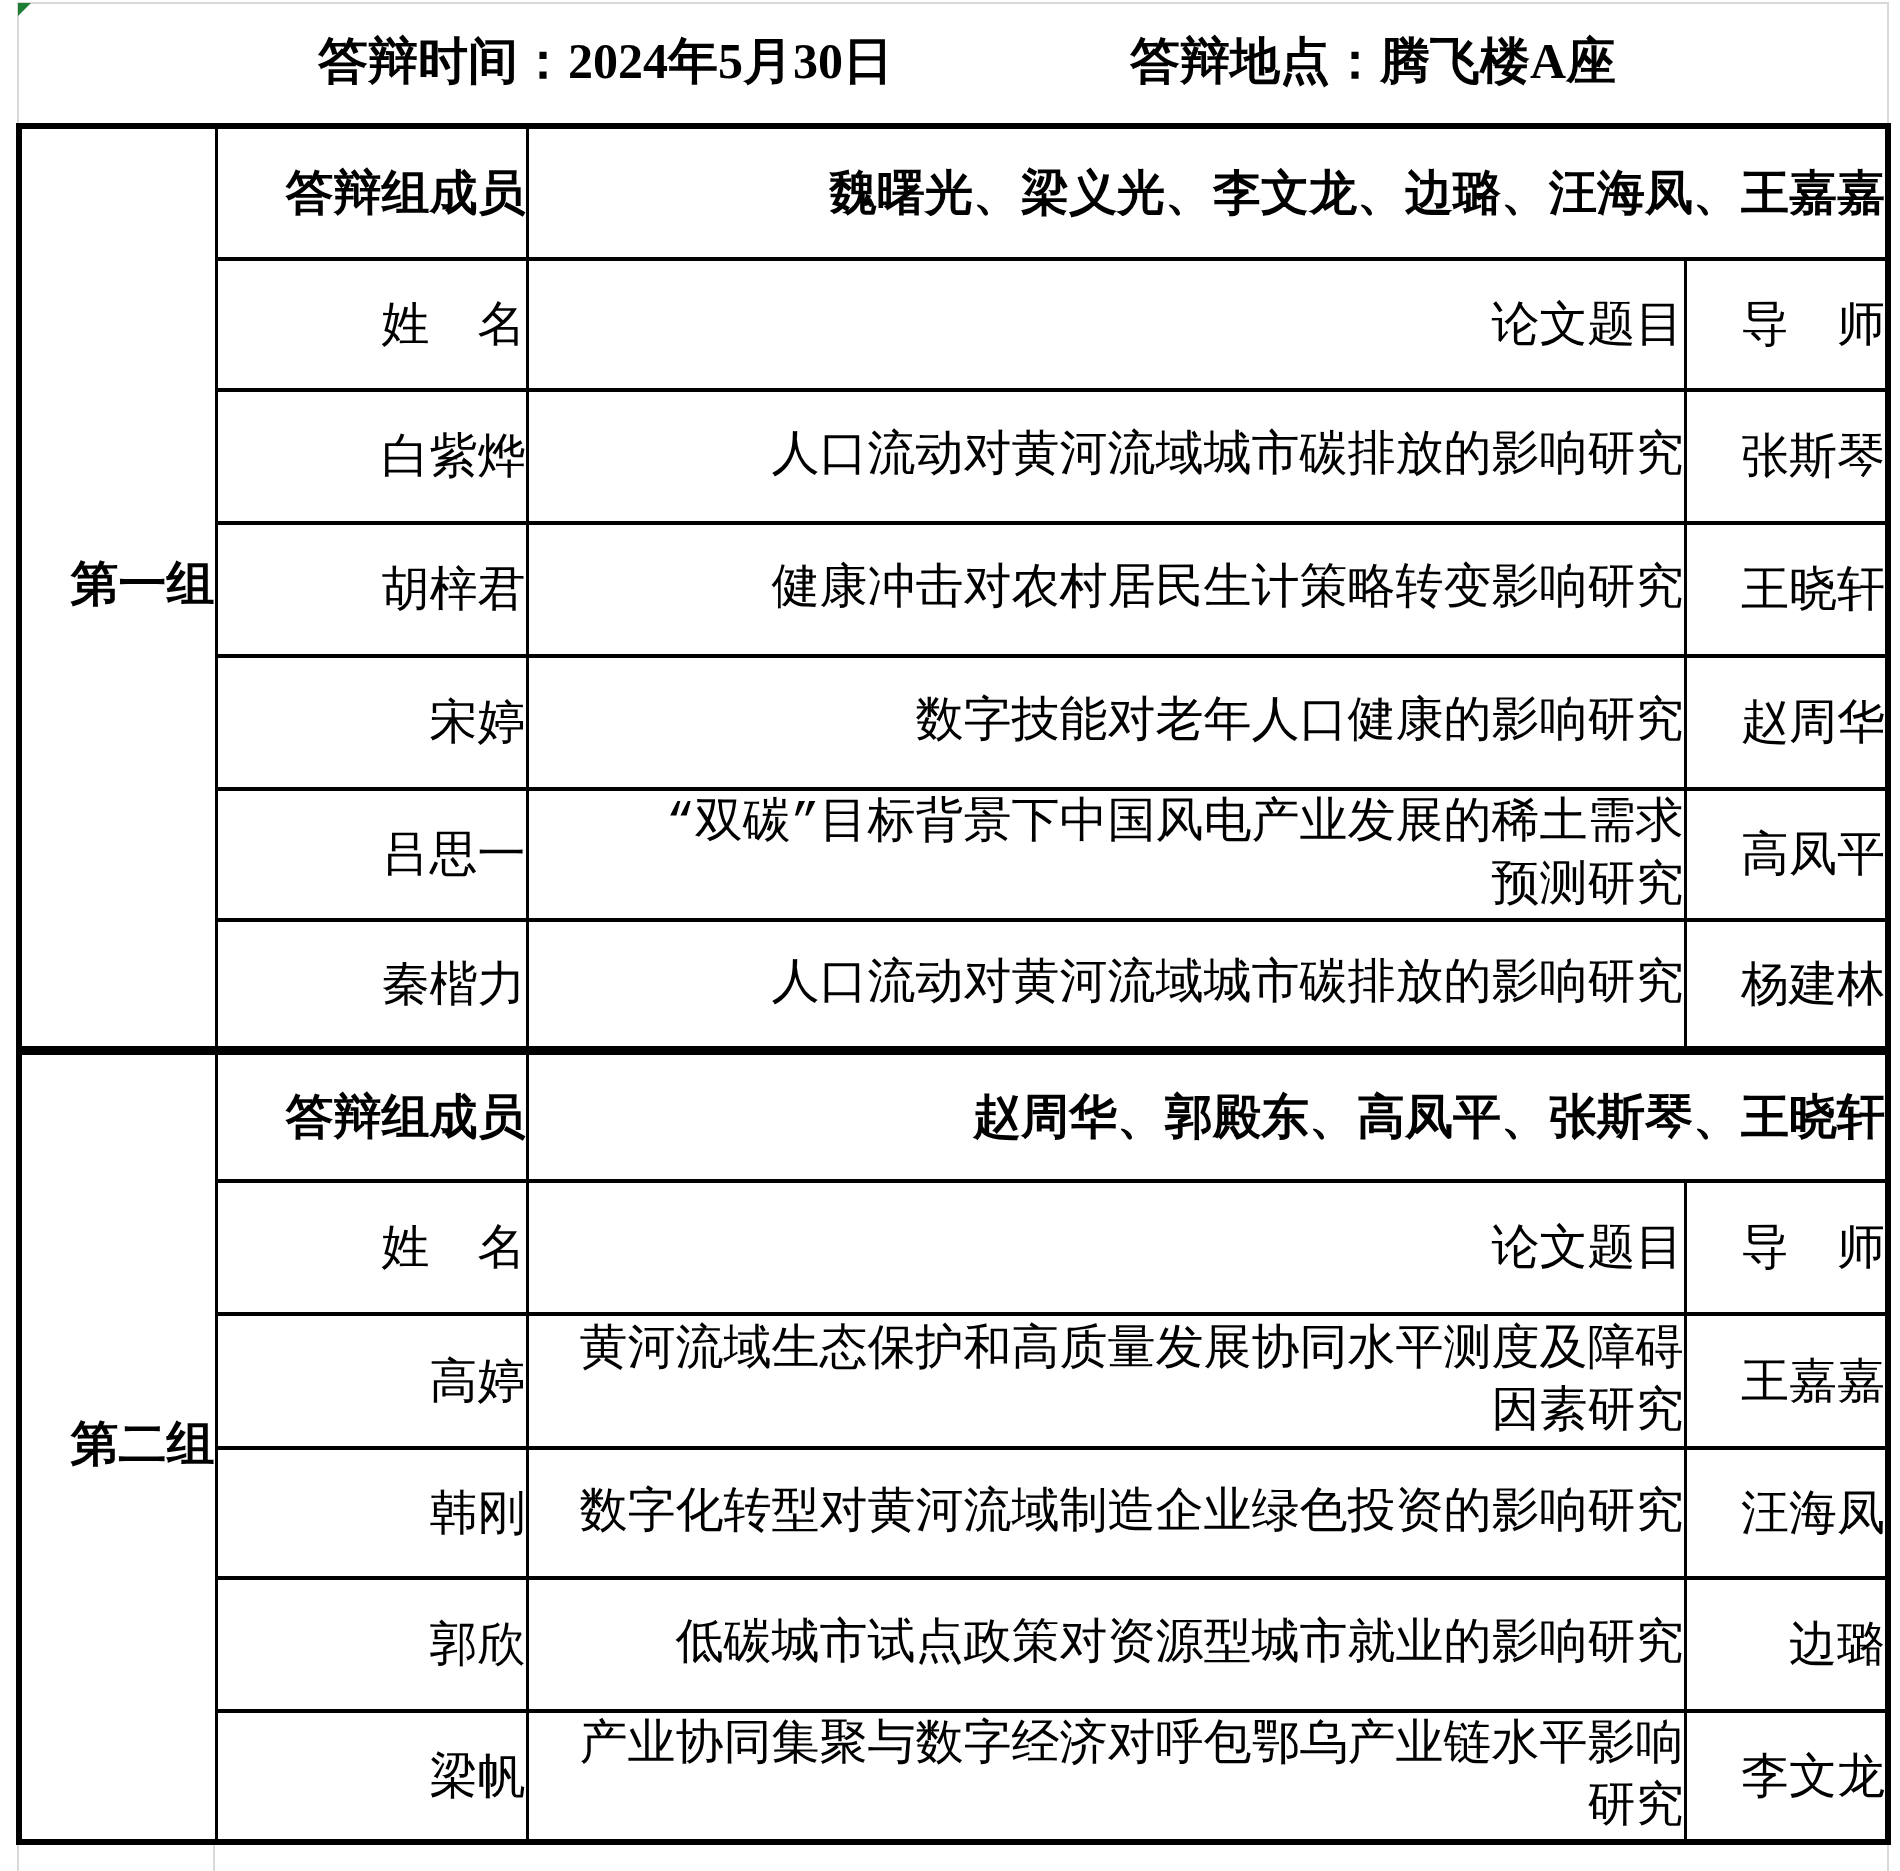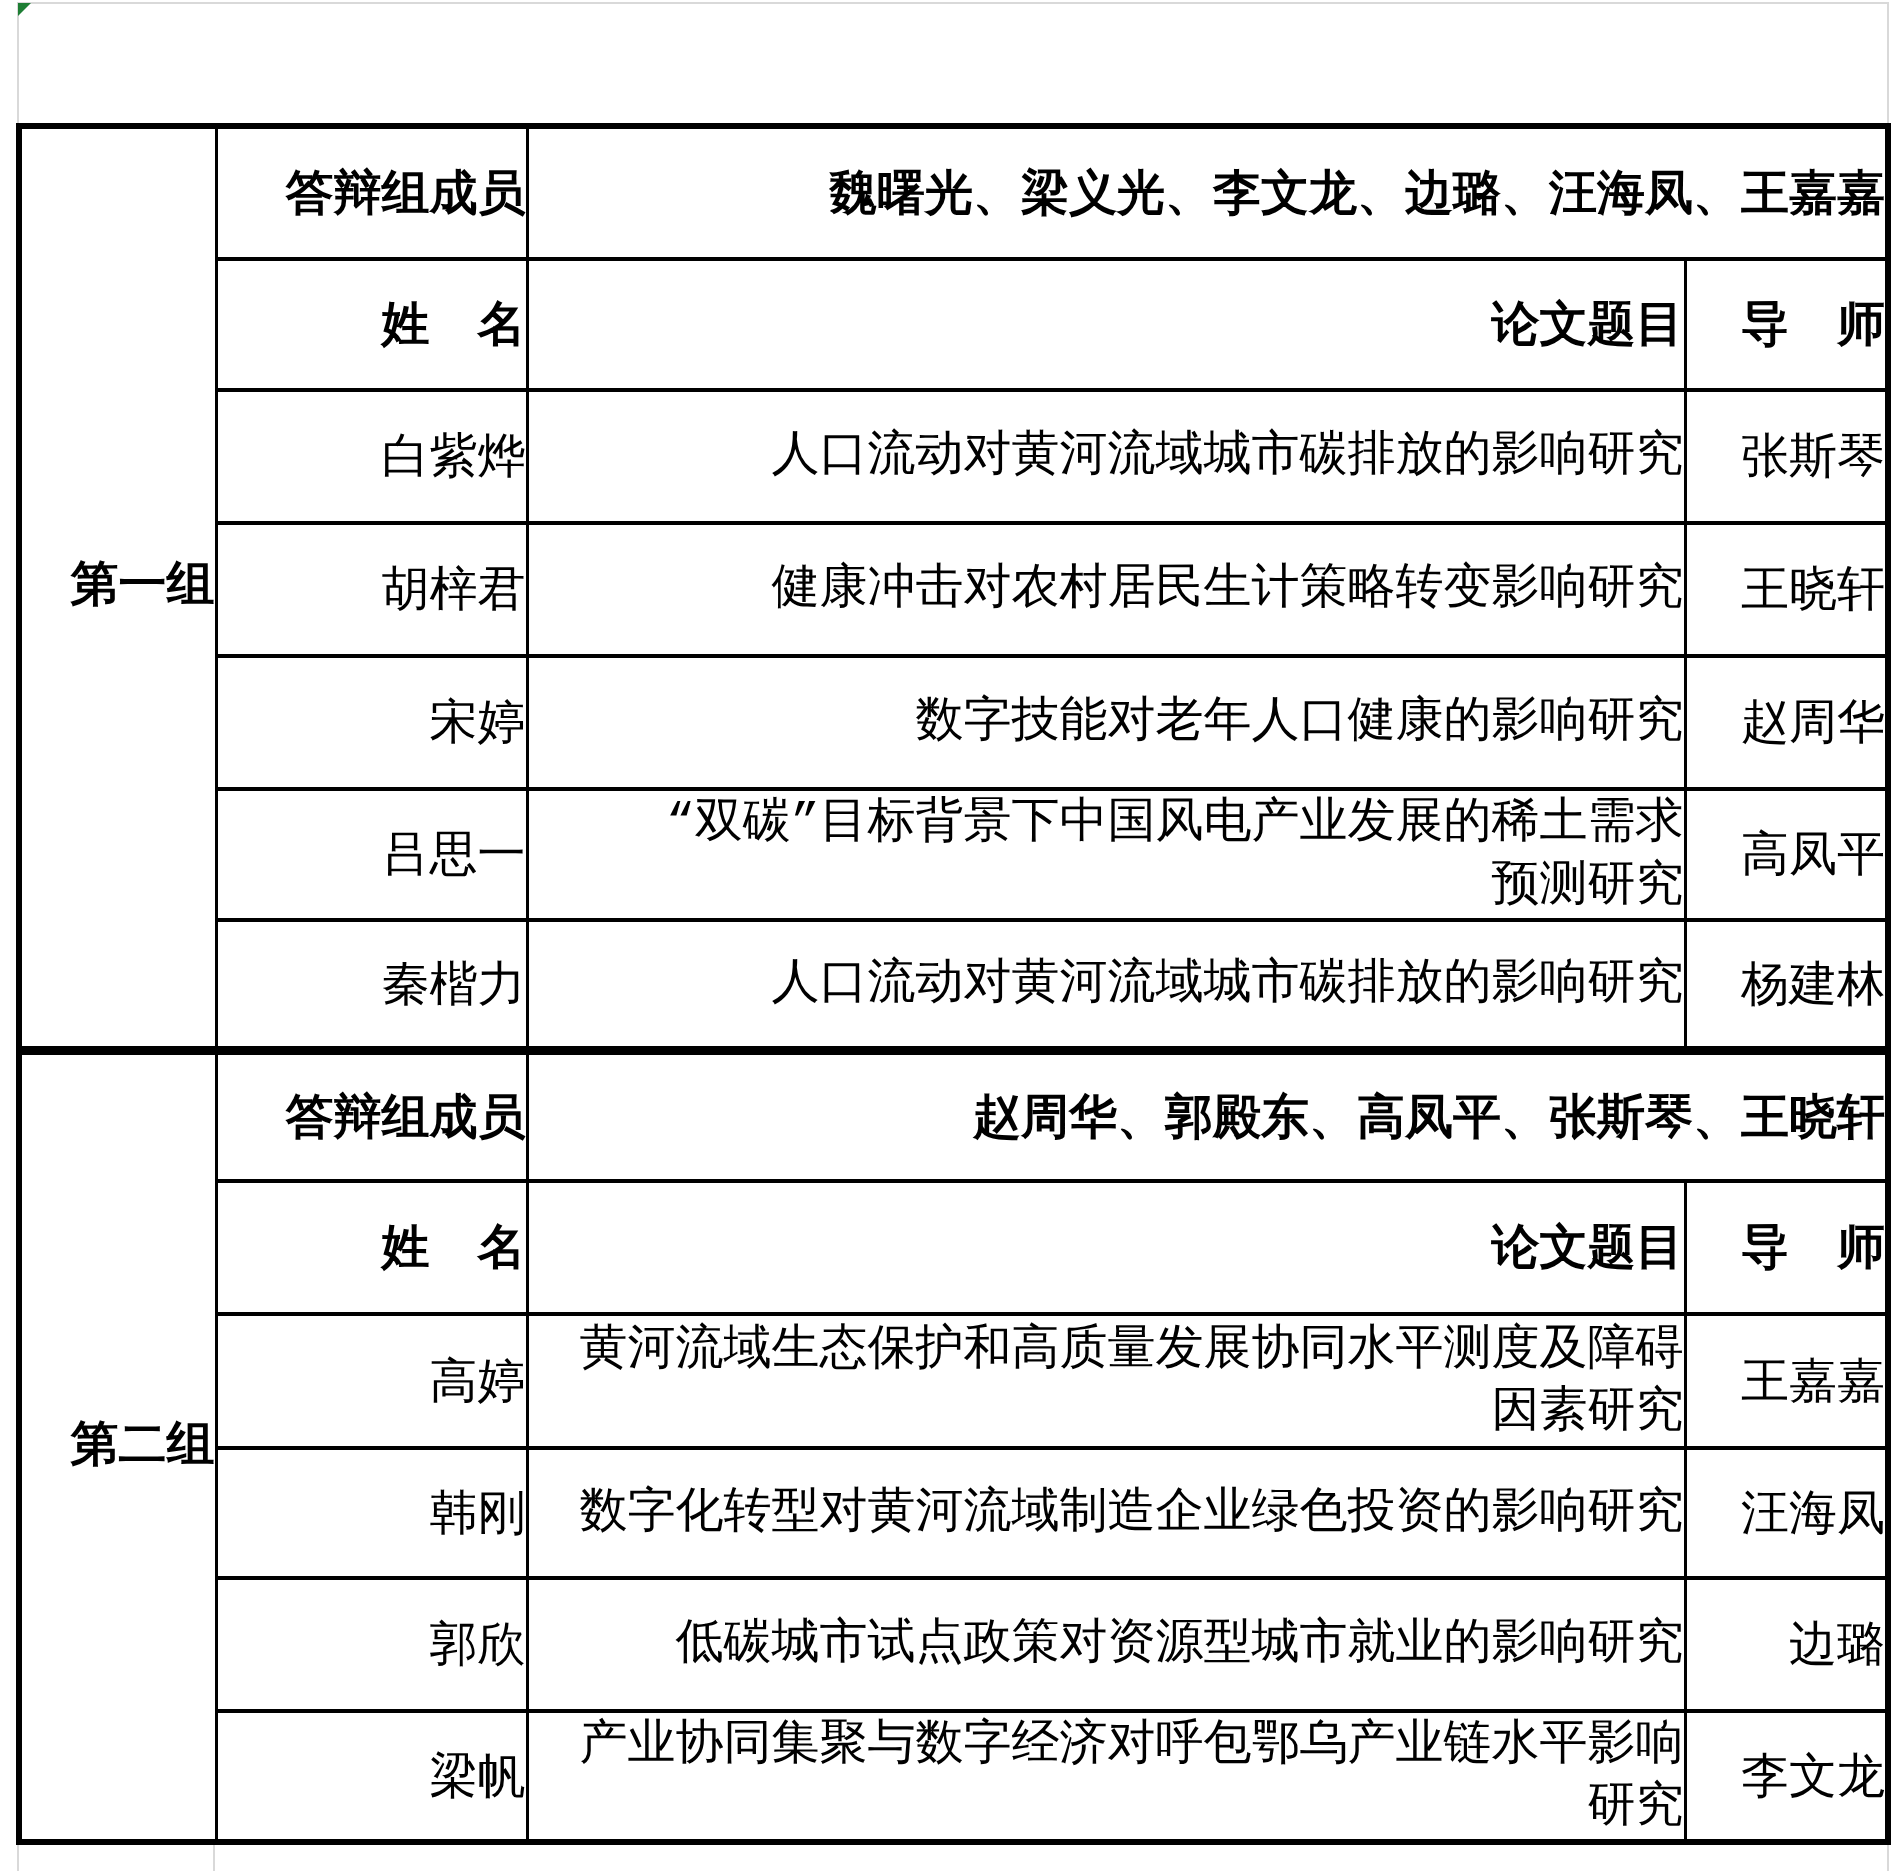--- a/index.html
+++ b/index.html
@@ -35,38 +35,42 @@
     border:6px solid #000000;
   }
   table.defense td {
     border:3px solid #000000; border-top-width:4px; border-bottom-width:4px;
     text-align:right; vertical-align:middle; padding:0;
     font-size:48px; line-height:1.3; overflow:hidden;
   }
   tr.group-start td { border-top-width:9px; }
   td.group-cell   { font-size:50px; font-weight:bold;font-family:Liberation Mono, monospace; }
   td.members-label, td.members-names { font-weight:bold; }
-  td.col-head     { font-weight:bold; }
+  td.col-head     { font-weight:normal; }
   td.thesis-cell  { white-space:pre-line;font-family:Liberation Mono, monospace; }
   td.name-cell, td.advisor-cell { white-space:nowrap; }
 </style>
 </head>
 <body>
 
 <div class="canvas">
 
   <div class="gridline gl-top"></div>
   <div class="gridline gl-left-top"></div>
   <div class="gridline gl-right-top"></div>
   <div class="gridline gl-left-bot"></div>
   <div class="gridline gl-mid-bot"></div>
   <div class="gridline gl-right-bot"></div>
 
   <div class="green-flag"></div>
 
+  <div class="top-header">
+    <span class="hdr-text hdr-time">答辩时间：2024年5月30日</span>
+    <span class="hdr-text hdr-loc">答辩地点：腾飞楼A座</span>
+  </div>
 
   <table class="defense">
     <colgroup>
       <col style="width:197px">
       <col style="width:311px">
       <col style="width:1158px">
       <col style="width:203px">
     </colgroup>
     <tbody>
 

